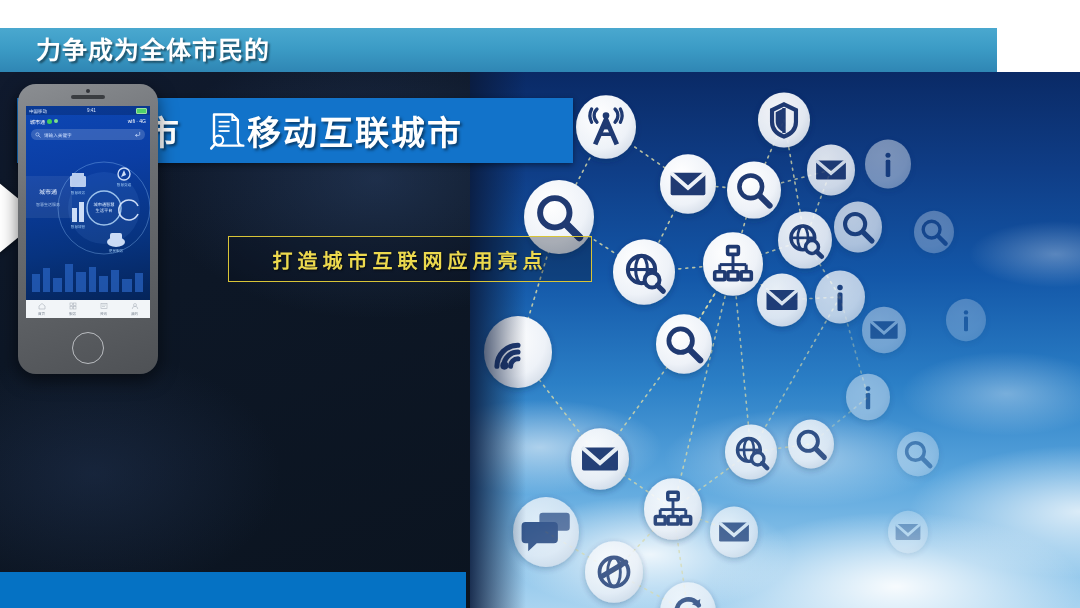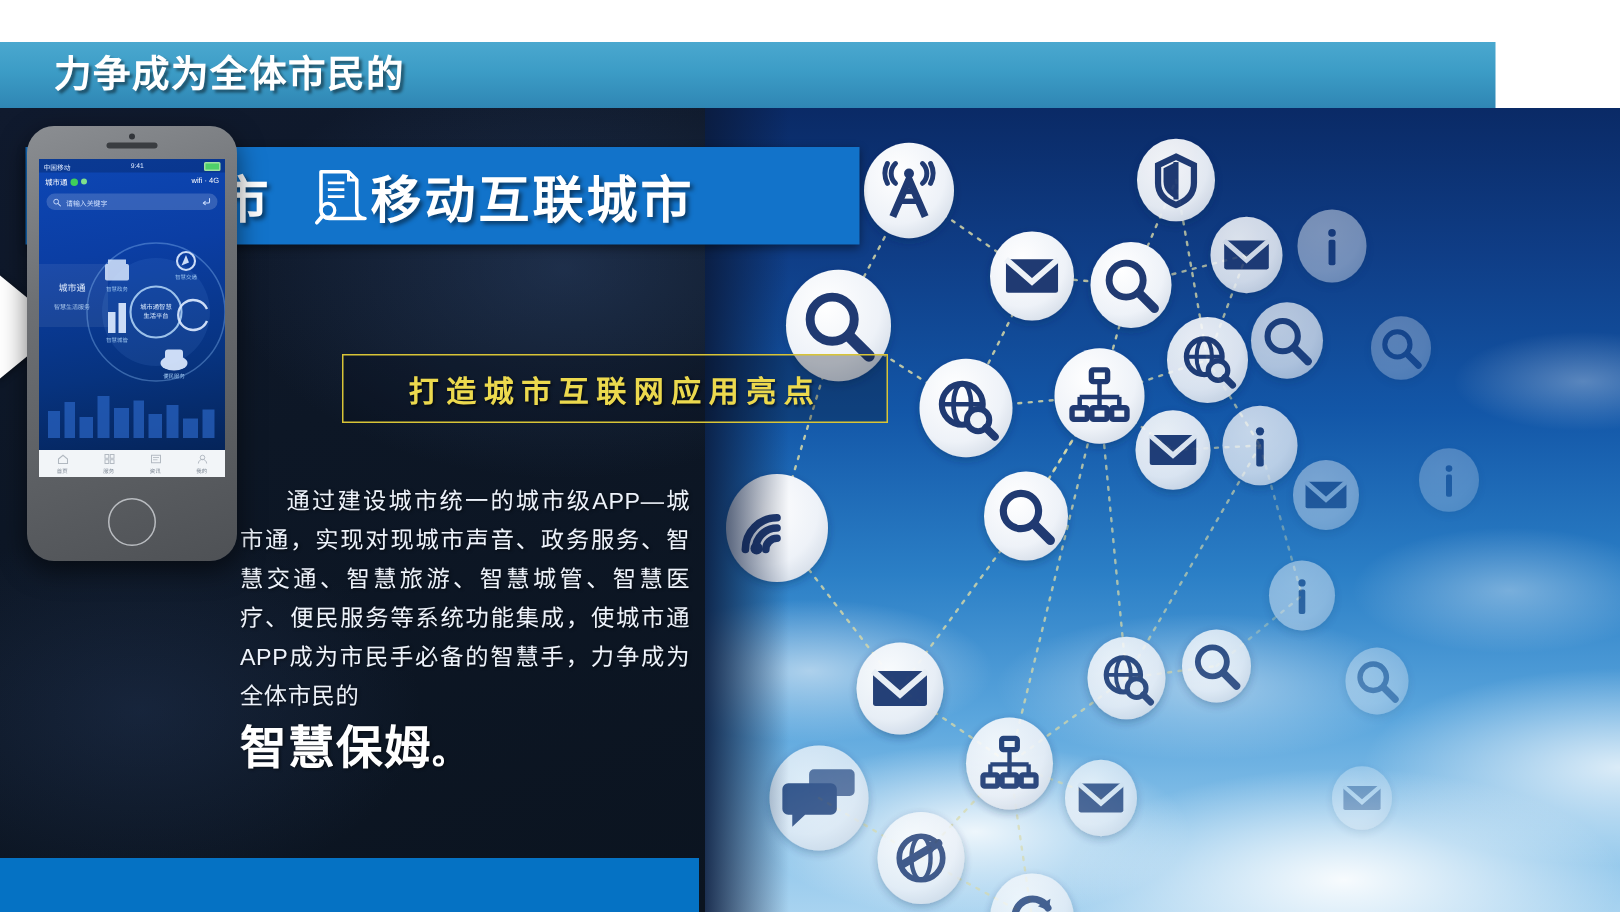--- a/index.html
+++ b/index.html
@@ -495,24 +495,20 @@
           <circle cx="17" cy="34" r="5" fill="none" stroke="#ffffff" stroke-width="2.4"></circle>
           <line x1="13.6" y1="37.6" x2="9" y2="43" stroke="#ffffff" stroke-width="2.8" stroke-linecap="round"></line>
         </svg>
         <span class="title-text title-right">移动互联城市</span>
       </div>
 
       <div class="subtitle-box">
         <span class="subtitle-text">打造城市互联网应用亮点</span>
       </div>
 
-      <div class="body-copy">
-        <span class="indent">通过建设城市统一的城市级APP—城市通，实现对现城市声音、政务服务、智慧交通、智慧旅游、智慧城管、智慧医疗、便民服务等系统功能集成，使城市通APP成为市民手必备的智慧手，力争成为全体市民的</span>
-        <span class="headline-phrase"><span>智慧保姆</span><span class="dot">。</span></span>
-      </div>
 
       <div class="phone">
         <div class="phone-cam"></div>
         <div class="phone-speaker"></div>
 
         <div class="phone-screen">
 
           <div class="ph-status">
             <span>中国移动</span>
             <span>9:41</span>

